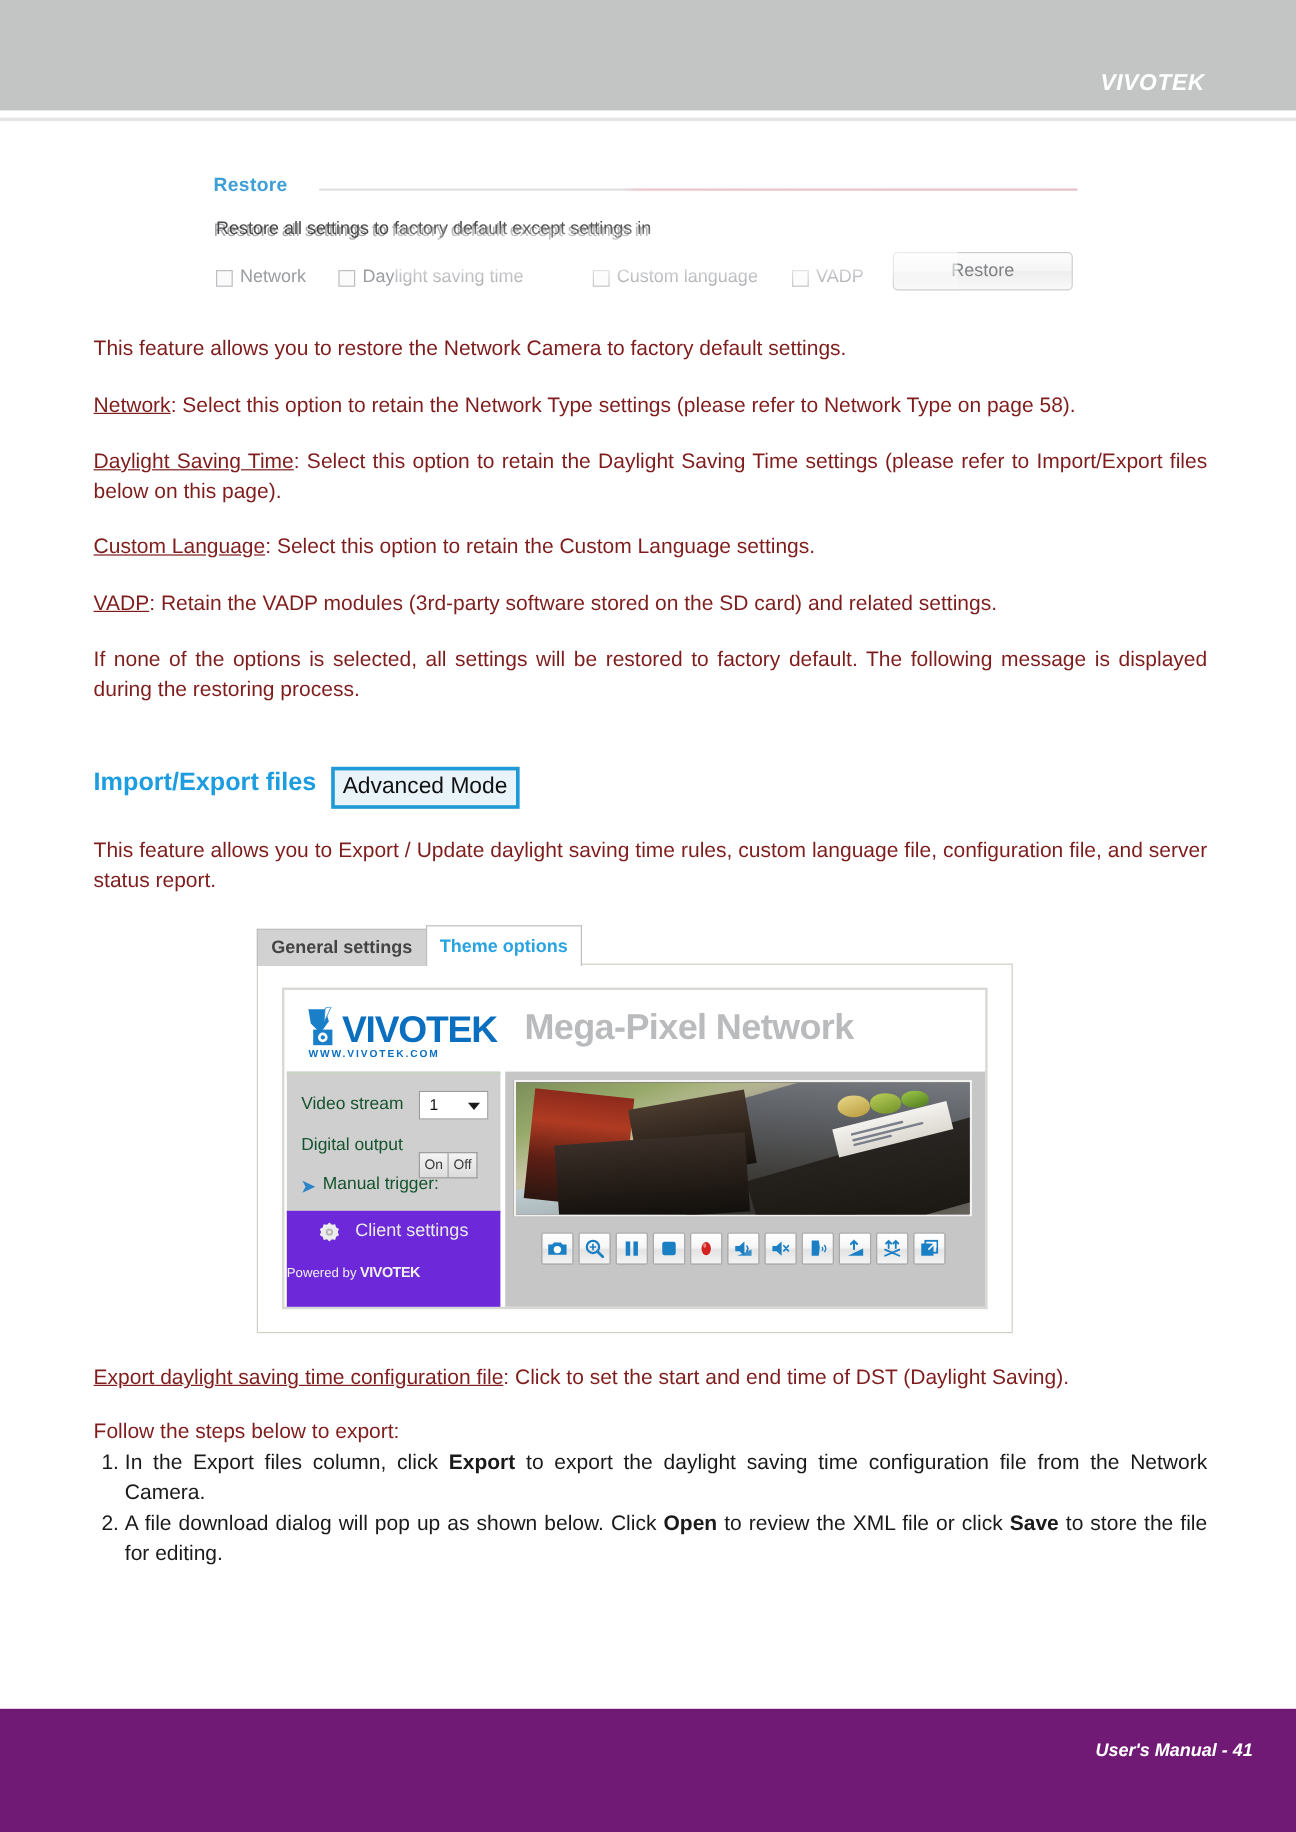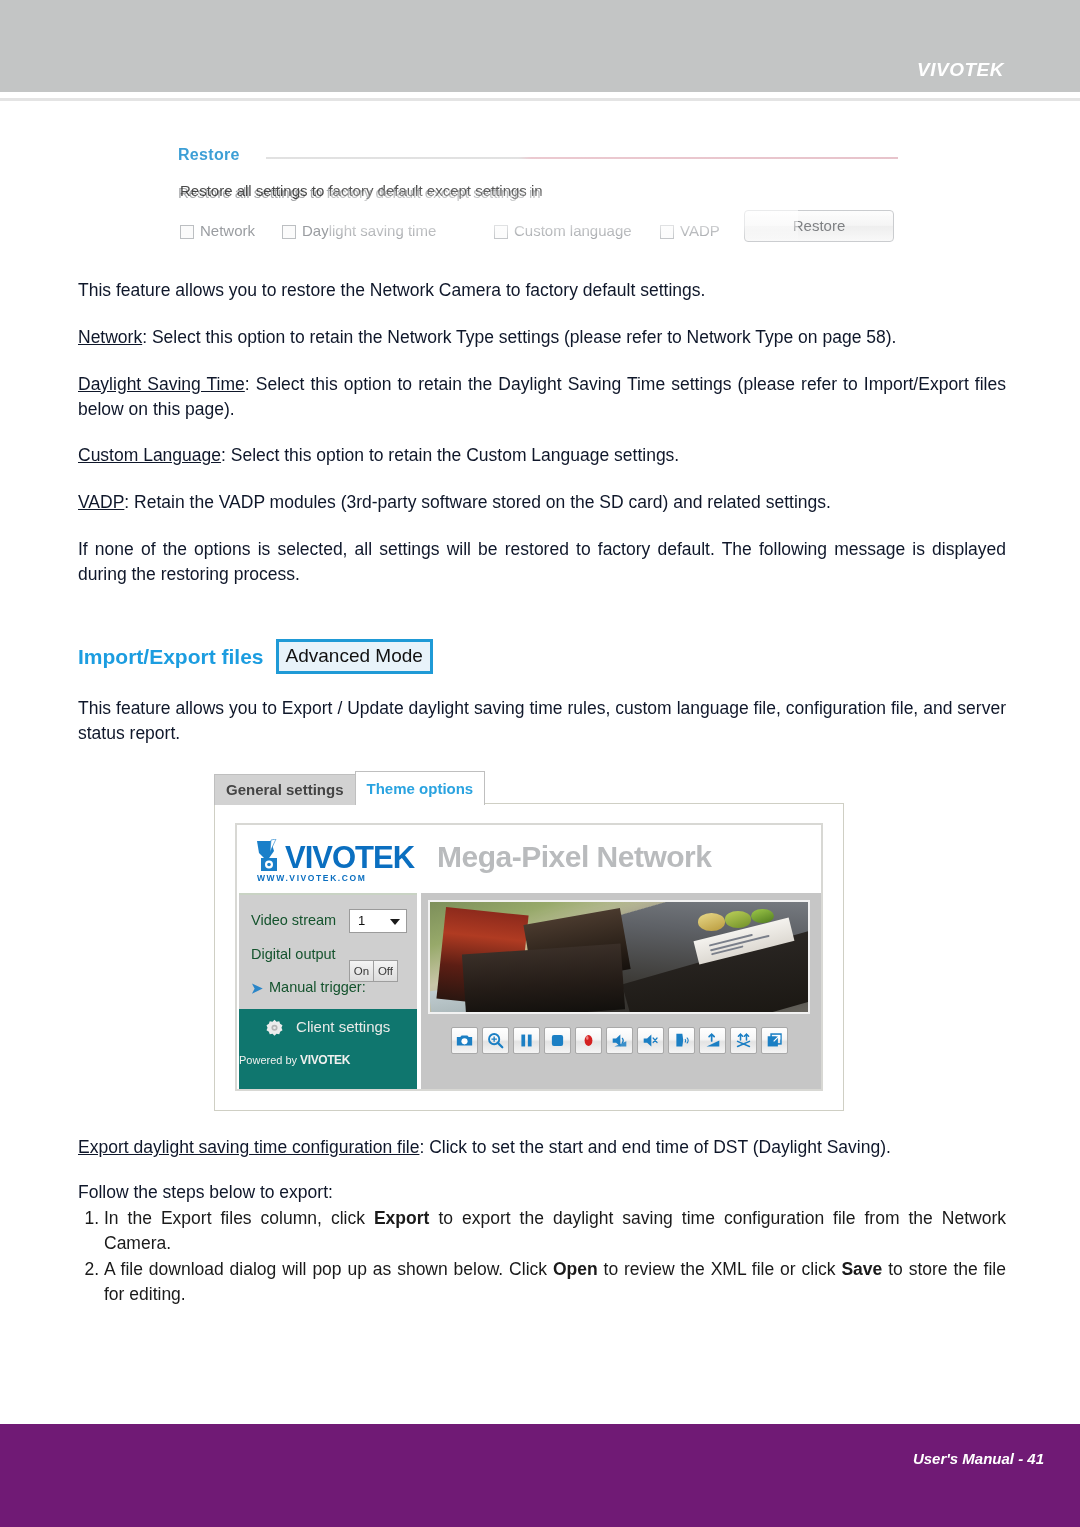--- a/index.html
+++ b/index.html
@@ -137,30 +137,29 @@
     background: linear-gradient(to bottom, rgba(255,255,255,.0) 0%, rgba(255,255,255,.62) 38%, rgba(255,255,255,.55) 70%, rgba(255,255,255,.0) 100%);
     pointer-events: none;
   }
 
   
   p.body {
     font-size: 17.5px;
     line-height: 1.42;
     margin: 0 0 22px 0;
     text-align: justify;
-    color: #0f172a;
+    color: #7f1d1d;
   }
   p.body.first { margin-top: 26px; }
   .u { text-decoration: underline; }
   .b { font-weight: bold; }
 
   
   .ie-heading-row {
     display: flex;
-    align-items: center;
     gap: 12px;
     margin-top: 52px;
     margin-bottom: 6px;
   }
   .badge-advanced {
     border: 3px solid #1f9ad6;
     background: #e8f3fa;
     color: #111111;
     font-size: 19px;
     line-height: 1;
@@ -275,21 +274,21 @@
     position: absolute;
     left: 0; top: 0;
     width: 100%; height: 116px;
     background: #cfcfcf;
     border-top: 2px solid #c9d3c4;
   }
   .cam-left-bottom {
     position: absolute;
     left: 0; top: 116px;
     width: 100%; height: 80px;
-    background: #0f766e;
+    background: #6d28d9;
   }
   .row-label {
     position: absolute;
     font-size: 14.5px;
     color: #14532d;
     white-space: nowrap;
   }
   .stream-select {
     position: absolute;
     left: 110px; top: 14px;

